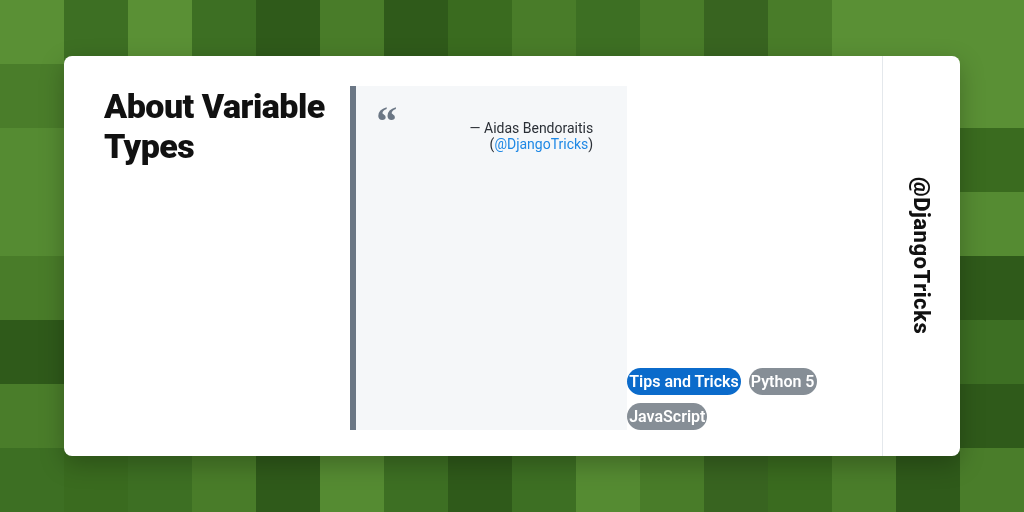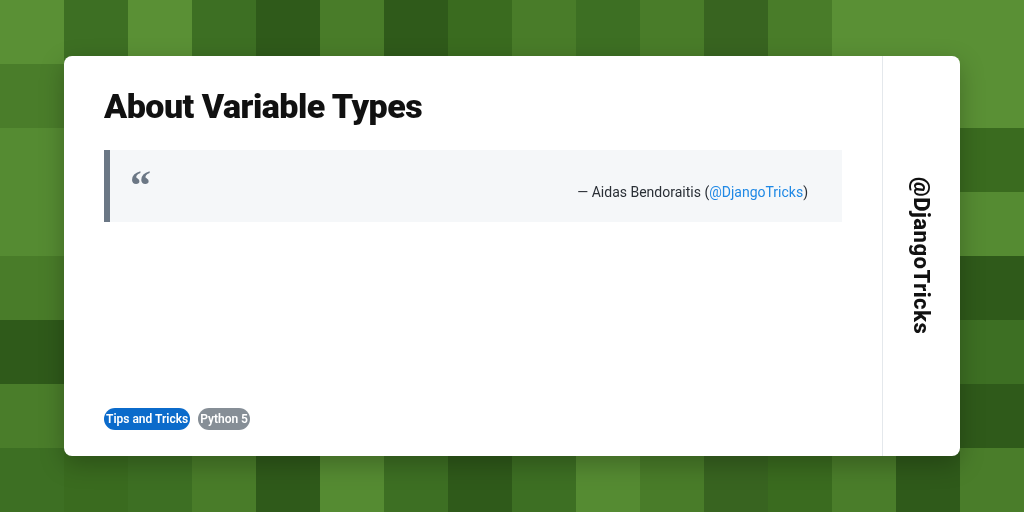--- a/index.html
+++ b/index.html
@@ -26,21 +26,21 @@
     bottom: 56px;
     background: #fff;
     border-radius: 8px;
     box-shadow: 0 8px 24px rgba(0,0,0,0.25);
     display: flex;
   }
   .main {
     flex: 1;
     padding: 30px 40px 26px 40px;
     display: flex;
-    flex-direction: column;
+    flex-direction: row;
   }
   .title {
     font-size: 34px;
     font-weight: 900;
     color: #111;
     letter-spacing: -0.5px;
     margin-bottom: 24px;
   }
   .quote-box {
     background: #f5f7f9;
@@ -75,21 +75,21 @@
   .tags {
     margin-top: auto;
     display: flex;
     gap: 8px;
     flex-wrap: wrap;
   }
   .tag {
     display: inline-block;
     padding: 4px 2px;
     border-radius: 999px;
-    font-size: 12px;
+    font-size: 16px;
     font-weight: 600;
     color: #fff;
   }
   .tag-primary { background: #0b6bcb; }
   .tag-secondary { background: #868e96; }
   .sidebar {
     width: 78px;
     border-left: 1px solid #e4e8ec;
     display: flex;
     align-items: center;
@@ -244,19 +244,20 @@
     <div class="quote-box">
       <span class="quote-mark">“</span>
       <p class="attribution">
         <span>— Aidas Bendoraitis (</span><span class="handle-link">@DjangoTricks</span><span>)</span>
       </p>
     </div>
 
     <div class="tags">
         <span class="tag tag-primary">Tips and Tricks</span>
         <span class="tag tag-secondary">Python 5</span>
+        <span class="tag tag-secondary">JavaScript</span>
       </div>
   </div>
 
   <div class="sidebar">
     <div class="handle-vertical">@DjangoTricks</div>
   </div>
 </div>
 
 </body></html>

